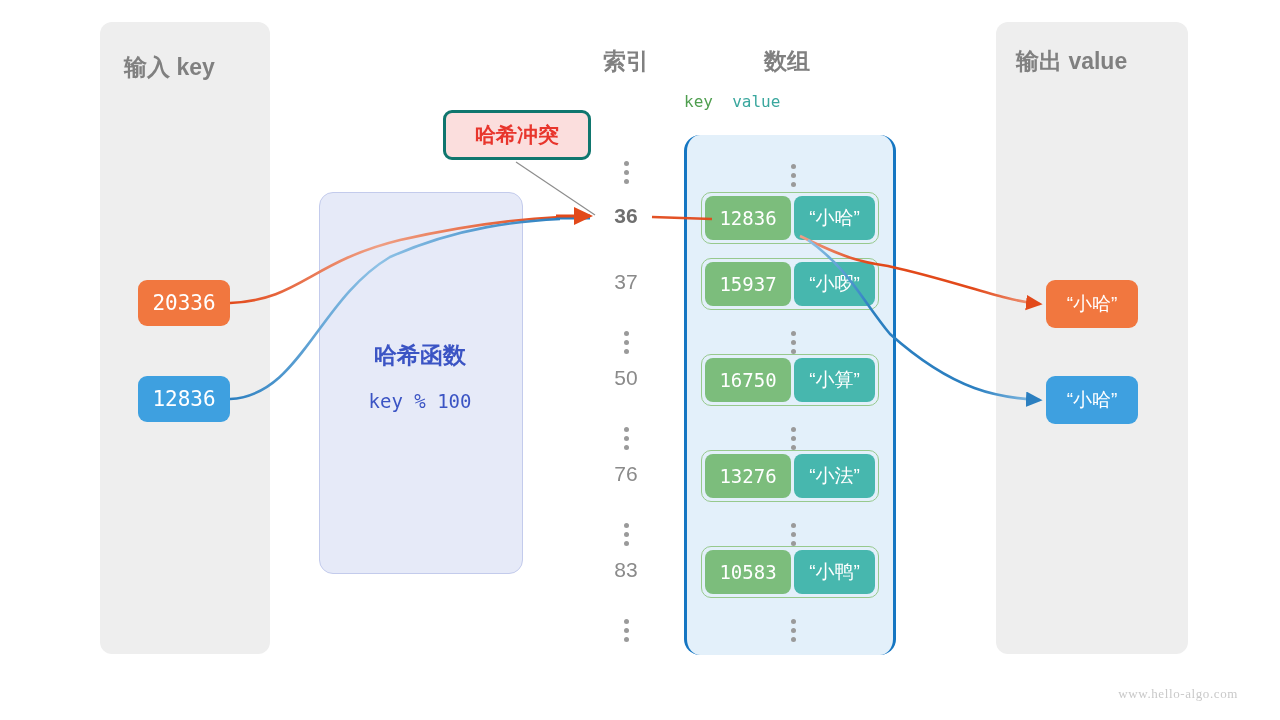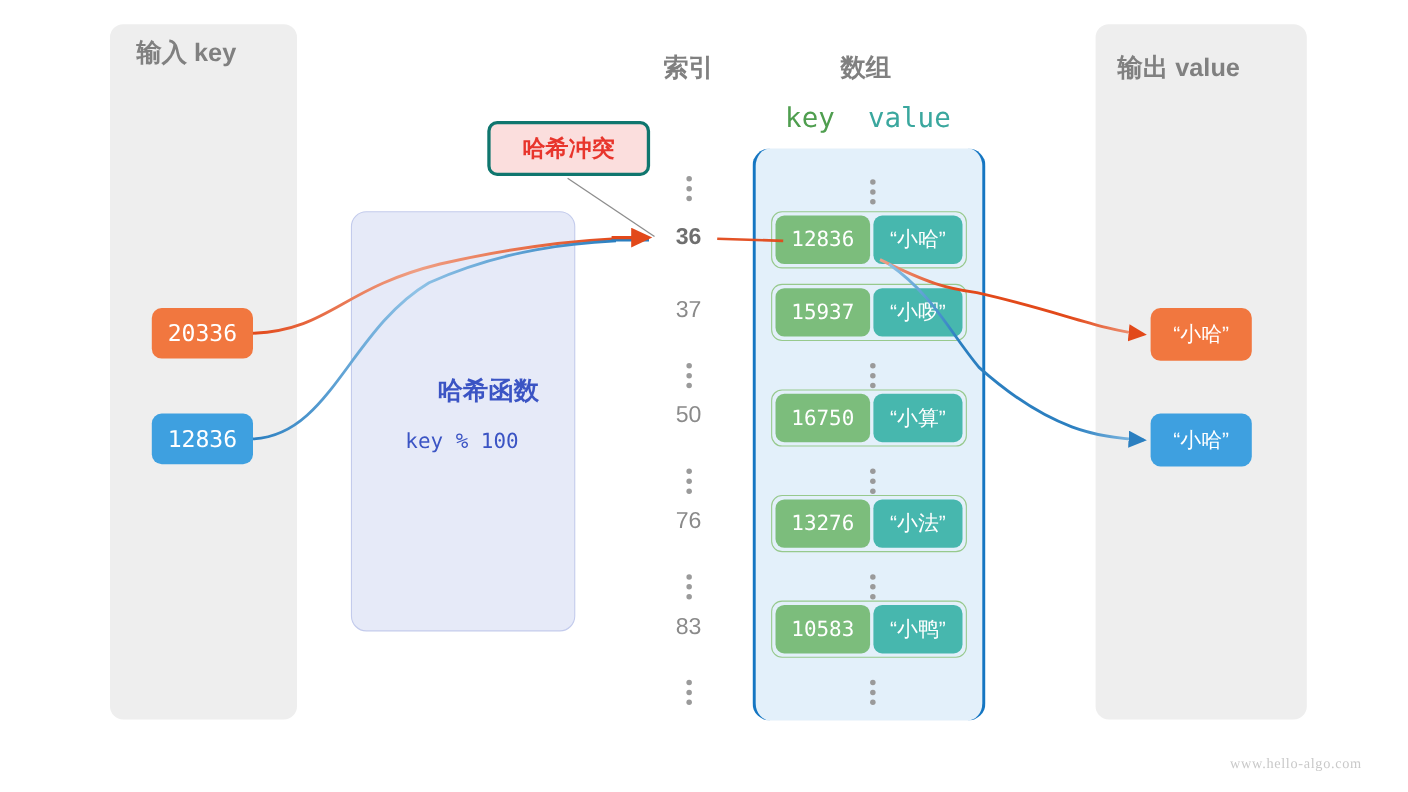--- a/index.html
+++ b/index.html
@@ -27,41 +27,40 @@
   .panel-title {
     position: absolute;
     font-size: 23px;
     font-weight: bold;
     color: #808080;
     white-space: nowrap;
   }
   #panel-input  { left: 100px; top: 22px;  width: 170px; height: 632px; }
   #panel-output { left: 996px; top: 22px;  width: 192px; height: 632px; }
 
-  #title-input  { left: 124px; top: 32px; }
+  #title-input  { left: 124px; top: 52px; }
   #title-output { left: 1016px; top: 46px; }
 
   
   #hash-box {
     position: absolute;
     left: 319px; top: 192px;
     width: 202px; height: 380px;
     background: #e6eaf8;
     border: 1px solid #c3cbec;
     border-radius: 14px;
   }
   #hash-title {
     position: absolute;
     left: 319px; top: 340px;
     width: 202px;
     text-align: center;
     font-size: 23px;
     font-weight: bold;
     color: #3b54c4;
-    padding-left: 24px;
   }
   #hash-formula {
     position: absolute;
     left: 319px; top: 390px;
     width: 202px;
     text-align: center;
     font-size: 19px;
     font-family: "DejaVu Sans Mono", "Liberation Mono", monospace;
     color: #3b54c4;
   }
@@ -111,22 +110,22 @@
   }
   #label-array {
     position: absolute;
     left: 722px; top: 46px;
     width: 130px; text-align: center;
     font-size: 23px; font-weight: bold; color: #808080;
   }
   #label-kv {
     position: absolute;
     left: 684px; top: 92px;
-    width: 210px; text-align: center;
-    font-size: 25px;
+    width: 210px; 
+    font-size: 16px;
     font-family: "DejaVu Sans Mono", "Liberation Mono", monospace;
     white-space: pre;
   }
   #label-kv .kv-key   { color: #4f9e4f; }
   #label-kv .kv-value { color: #3aa79e; }
 
   
   #index-col {
     position: absolute;
     left: 578px; top: 132px;

